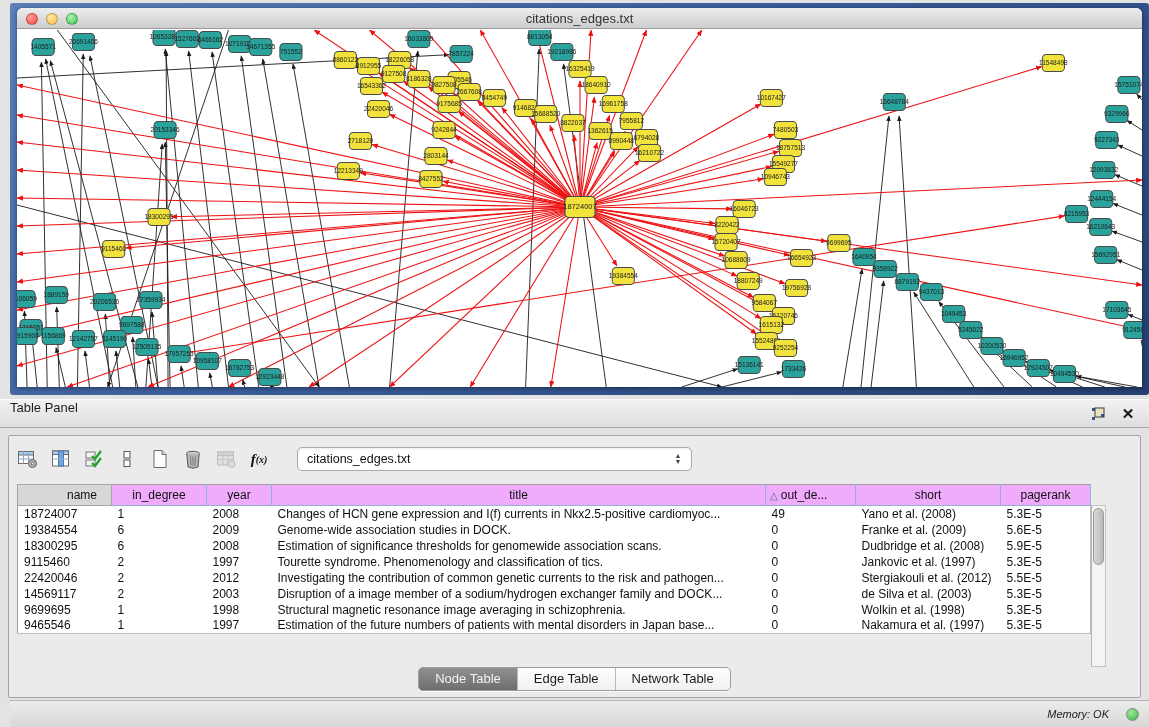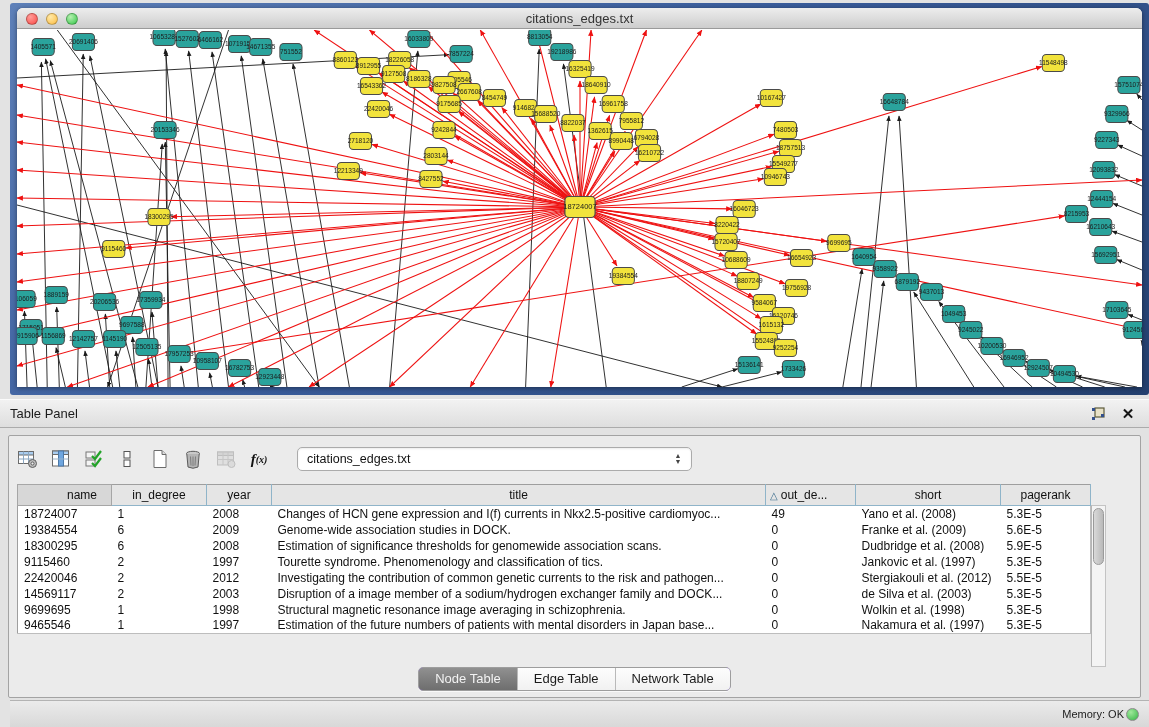--- a/index.html
+++ b/index.html
@@ -22,21 +22,21 @@
   .light.yellow { background:radial-gradient(circle at 35% 30%,#ffe9a8,#fdbc40); }
   .light.green { background:radial-gradient(circle at 35% 30%,#b6f0b0,#33c748); }
   .win-title { text-align:center; font-size:13px; line-height:21px; color:#333; }
   .canvas-wrap { position:absolute; top:22px; left:0; right:0; bottom:0; background:#fff; }
   .canvas-wrap svg { width:100%; height:100%; display:block; }
 
   
   .tp-header { position:absolute; left:0; right:0; top:399px; height:29px;
     background:linear-gradient(#f2f2f2,#dedede);
     border-top:1px solid #fbfbfb; border-bottom:1px solid #ababab;
-    display:flex; align-items:center; }
+    display:flex; }
   .tp-title { font-size:13px; color:#1c1c1c; padding-left:10px; flex:1; }
   .tp-actions { display:flex; align-items:center; gap:12px; padding-right:12px; }
   .tp-actions .icon-btn { width:18px; height:18px; display:flex; align-items:center;
     justify-content:center; cursor:default; }
   .close-x { font-size:15px; font-weight:bold; color:#161616; line-height:18px; }
 
   
   .tp-body { position:absolute; left:0; right:0; top:428px; bottom:27px; background:#e2e2e2; }
   .tp-inset { position:absolute; left:8px; right:8px; top:7px; bottom:2px;
     border:1px solid #a3a3a3; border-radius:2px; background:#ebebeb; }
@@ -52,21 +52,21 @@
     box-shadow:inset 0 1px 2px rgba(0,0,0,.08); }
   .combo-value { flex:1; font-size:12.5px; color:#111; padding-left:9px; }
   .combo-stepper { width:22px; display:flex; flex-direction:column; align-items:center;
     line-height:6px; font-size:7px; color:#444; padding-right:4px; }
 
   .tbl-region { position:absolute; left:8px; top:48px; }
   table.grid { border-collapse:collapse; table-layout:fixed; background:#fff;
     border-left:1px solid #9e9e9e; border-right:1px solid #bdbdbd;
     border-bottom:1px solid #bdbdbd; }
   table.grid th { height:21px; font-size:12px; font-weight:normal; color:#111;
-    background:#e5e5e5; border:1px solid #8fb4c9; border-top:1px solid #9e9e9e;
+    background:#f0abfc; border:1px solid #8fb4c9; border-top:1px solid #9e9e9e;
     overflow:hidden; white-space:nowrap; text-align:center; padding:0 4px; }
   table.grid th.col-name { background:#d7d7d7; border-color:#a6a6a6; text-align:right;
     padding-right:14px;margin-left:33px; }
   table.grid th.col-out { text-align:left; }
   table.grid td { height:16px; font-size:12px; color:#101010; white-space:nowrap;
     overflow:hidden; padding:0 0 0 6px; }
   .sort-tri { color:#3d6e8e; font-size:10px; margin-right:3px; }
   .vscroll { position:absolute; width:15px; background:#f4f4f4;
     border:1px solid #c3c3c3; border-left:1px solid #b5b5b5; }
   .vthumb { position:absolute; left:1px; right:1px; top:2px; height:57px;
@@ -78,22 +78,22 @@
   .seg { display:inline-flex; border:1px solid #9d9d9d; border-radius:5px;
     overflow:hidden; background:#8b5cf6; box-shadow:0 1px 0 rgba(255,255,255,.7); }
   .seg .tab { font-size:13px; color:#1b1b1b; padding:3px 16px; line-height:16px;
     border-right:1px solid #b9b9b9; background:linear-gradient(#fdfdfd,#f1f1f1); }
   .seg .tab:last-child { border-right:none; }
   .seg .tab.active { background:linear-gradient(#909090,#6e6e6e); color:#f3f3f3; }
 
   
   .status-bar { position:absolute; left:10px; right:0; bottom:0; height:27px;
     background:linear-gradient(#ebebeb,#d8d8d8); border-top:1px solid #b3b3b3;
-    display:flex; align-items:center; justify-content:flex-end; gap:2px;
-    padding-right:10px; }
+    display:flex; align-items:center; justify-content:flex-end; gap:17px;
+    padding-right:10px;font-style:italic; }
   .mem-label { font-size:11px; color:#1c1c1c; }
   .mem-dot { width:13px; height:13px; border-radius:50%; border:1px solid #8a8a8a;
     background:radial-gradient(circle at 35% 30%,#9fe89a,#35b545); }
 </style>
 </head>
 <body>
 
 <div class="stage">
 
   <div class="net-frame">

